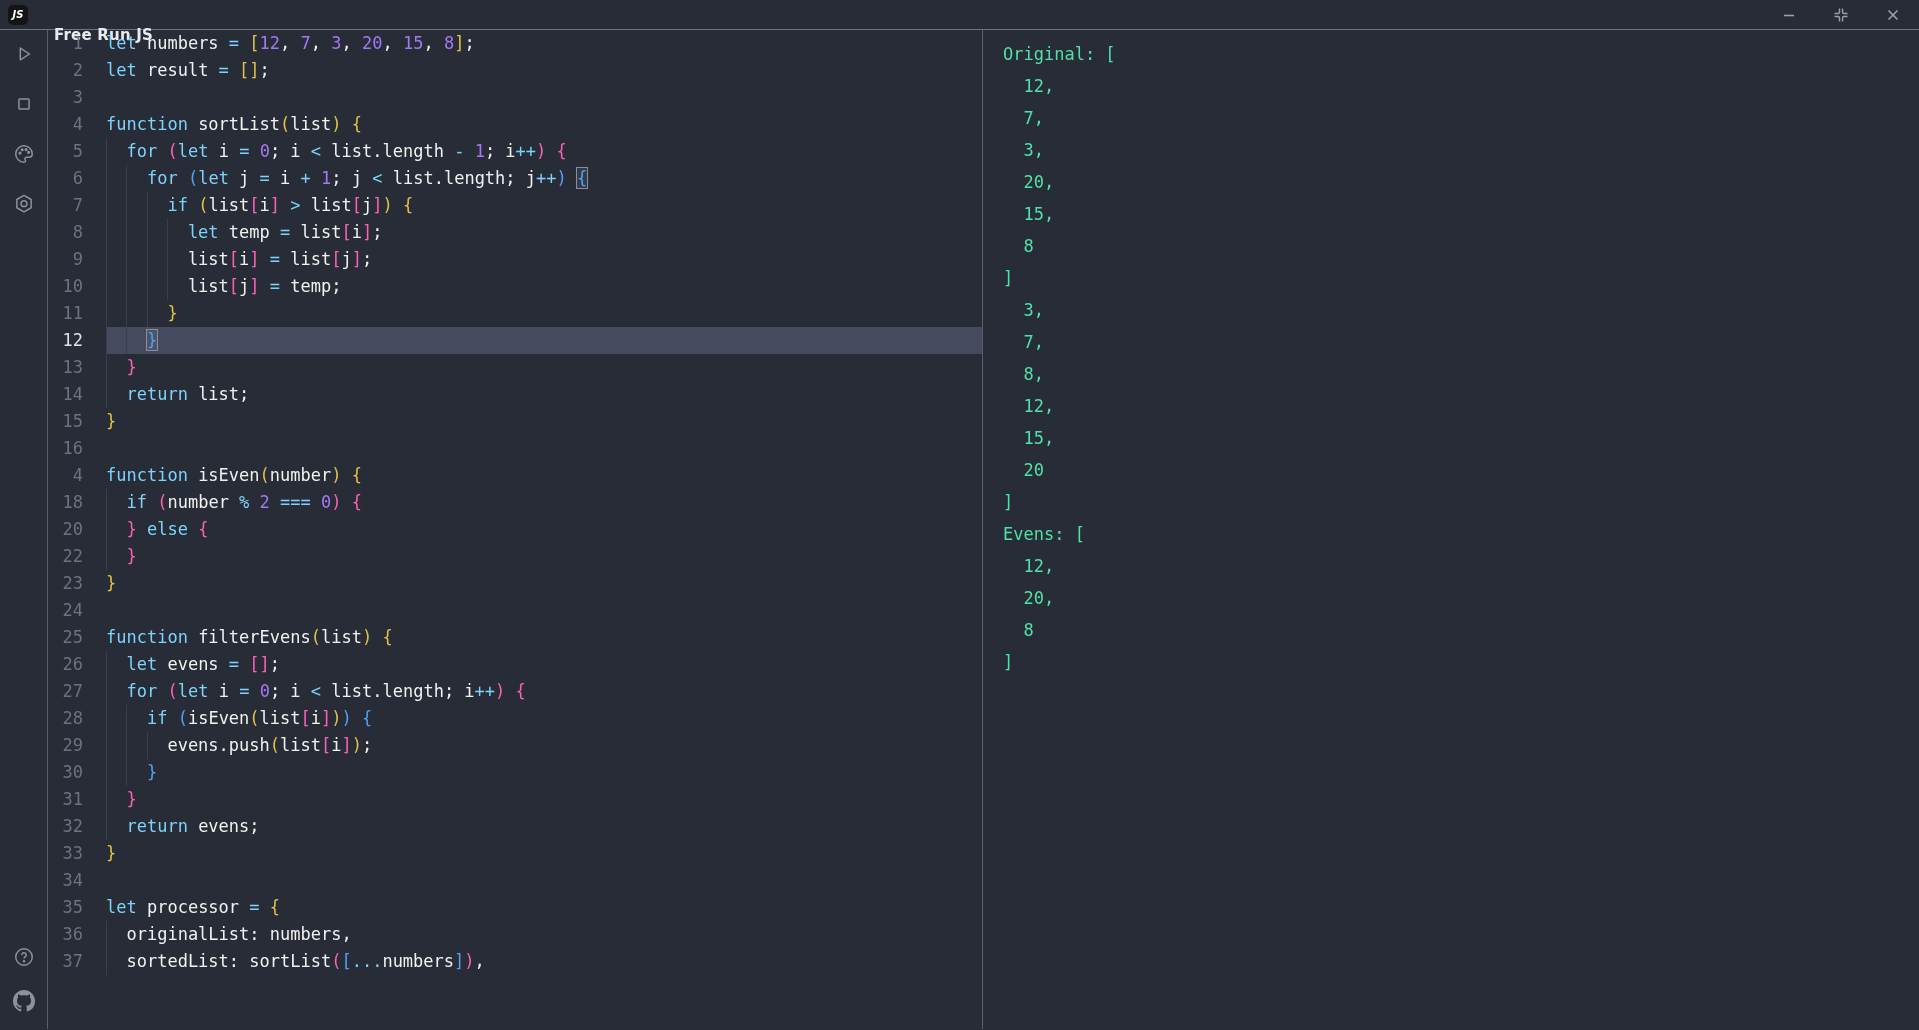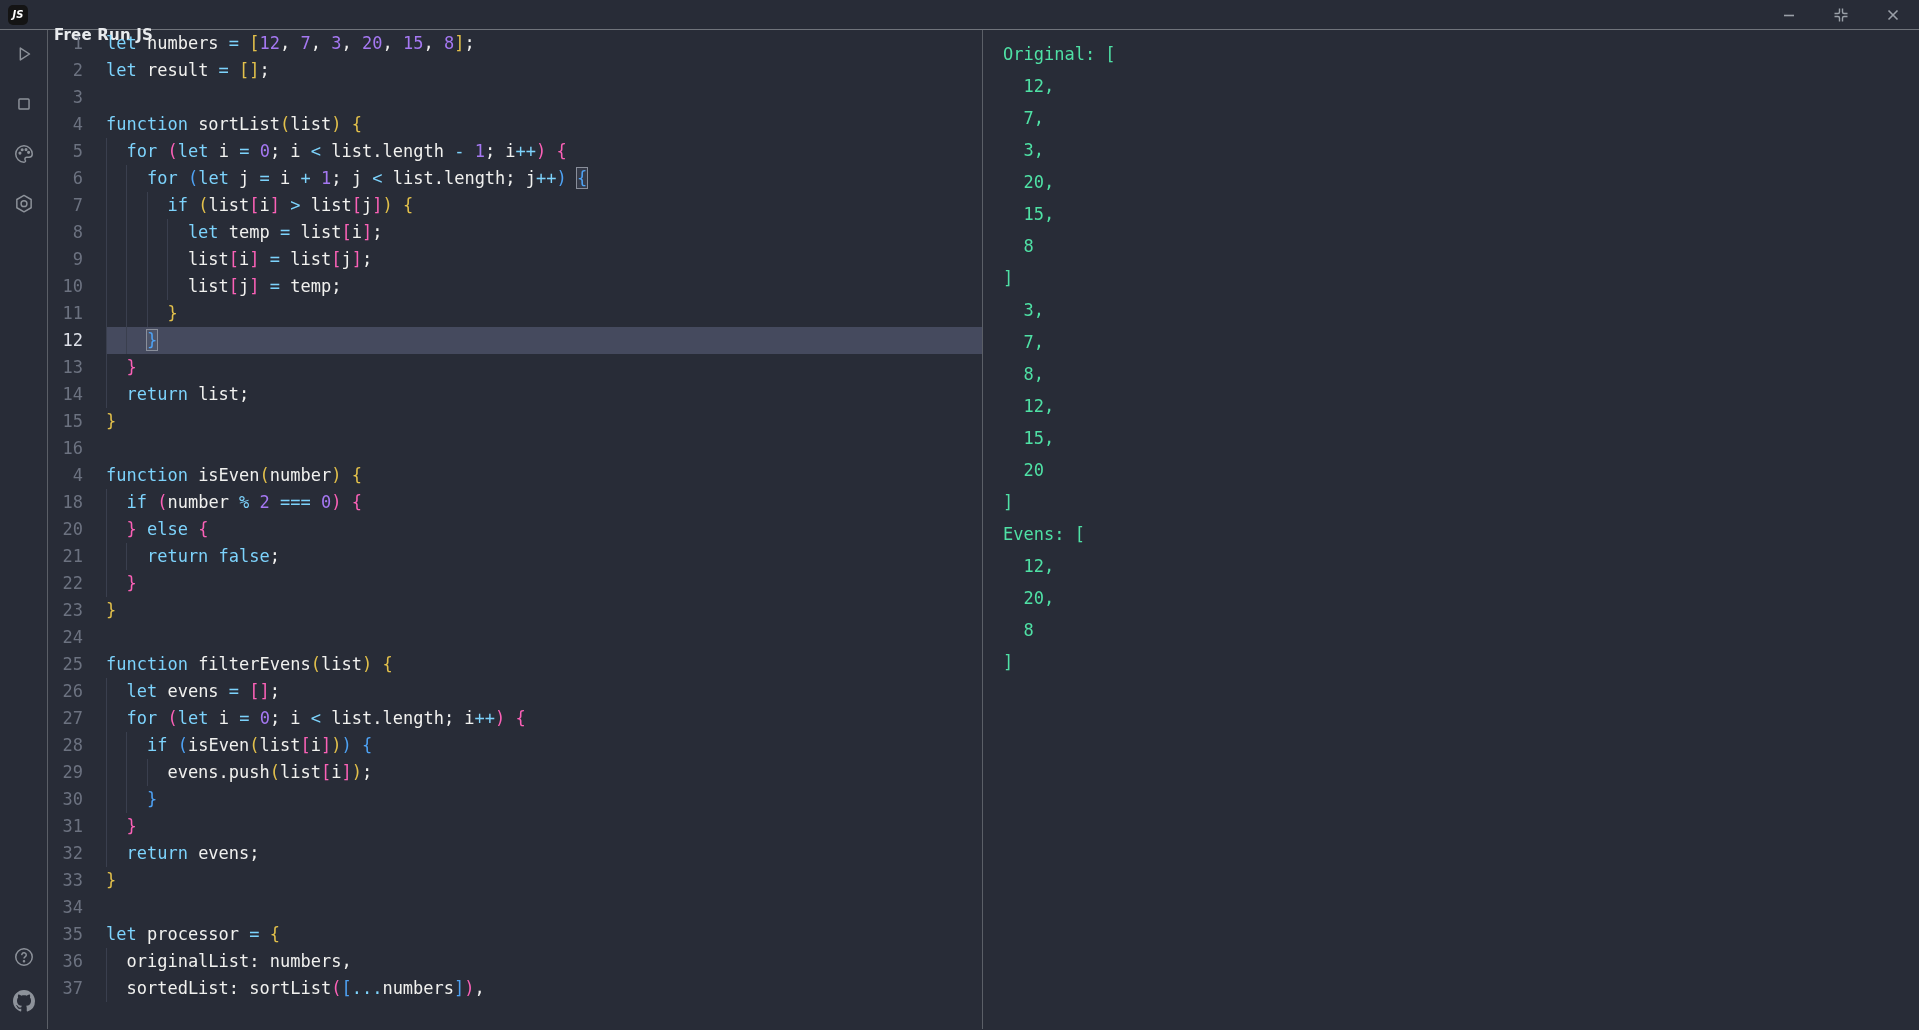--- a/index.html
+++ b/index.html
@@ -203,24 +203,20 @@
       </div>
       <div class="eline">
         <span class="ln">18</span>
         <span class="lc"><span class="tk-g"></span><span class="tk-k">if</span><span class="tk-t"> </span><span class="tk-p">(</span><span class="tk-t">number </span><span class="tk-k">%</span><span class="tk-t"> </span><span class="tk-n">2</span><span class="tk-t"> </span><span class="tk-k">===</span><span class="tk-t"> </span><span class="tk-n">0</span><span class="tk-p">)</span><span class="tk-t"> </span><span class="tk-p">{</span></span>
       </div>
       <div class="eline">
         <span class="ln">20</span>
         <span class="lc"><span class="tk-g"></span><span class="tk-p">}</span><span class="tk-t"> </span><span class="tk-k">else</span><span class="tk-t"> </span><span class="tk-p">{</span></span>
       </div>
       <div class="eline">
-        <span class="ln">21</span>
-        <span class="lc"><span class="tk-g"></span><span class="tk-g"></span><span class="tk-k">return</span><span class="tk-t"> </span><span class="tk-k">false</span><span class="tk-t">;</span></span>
-      </div>
-      <div class="eline">
         <span class="ln">22</span>
         <span class="lc"><span class="tk-g"></span><span class="tk-p">}</span></span>
       </div>
       <div class="eline">
         <span class="ln">23</span>
         <span class="lc"><span class="tk-y">}</span></span>
       </div>
       <div class="eline">
         <span class="ln">24</span>
         <span class="lc"></span>

